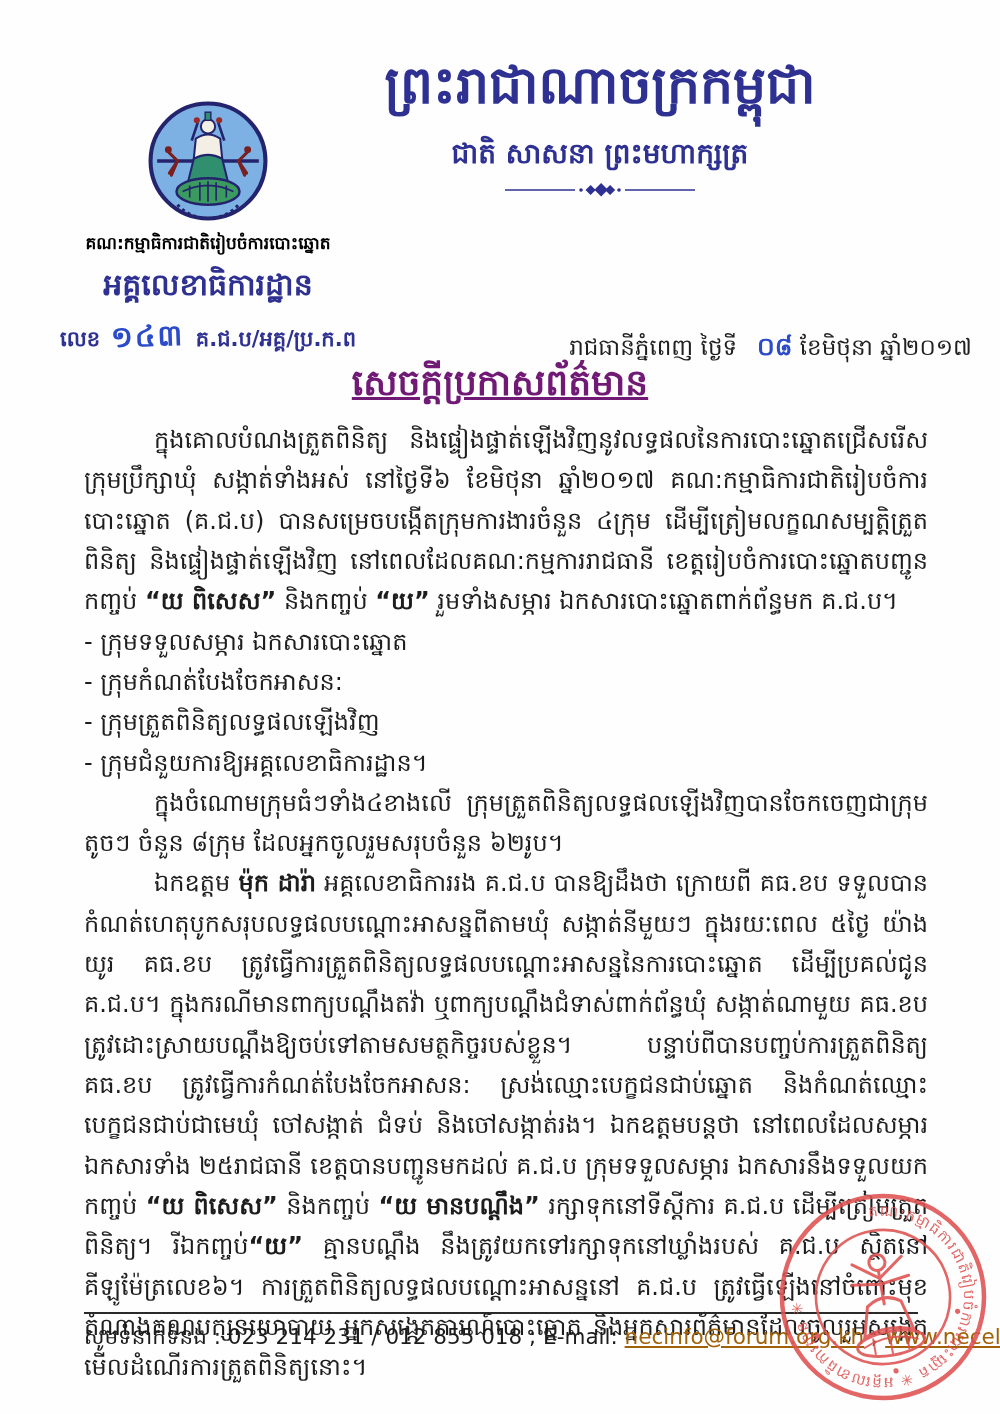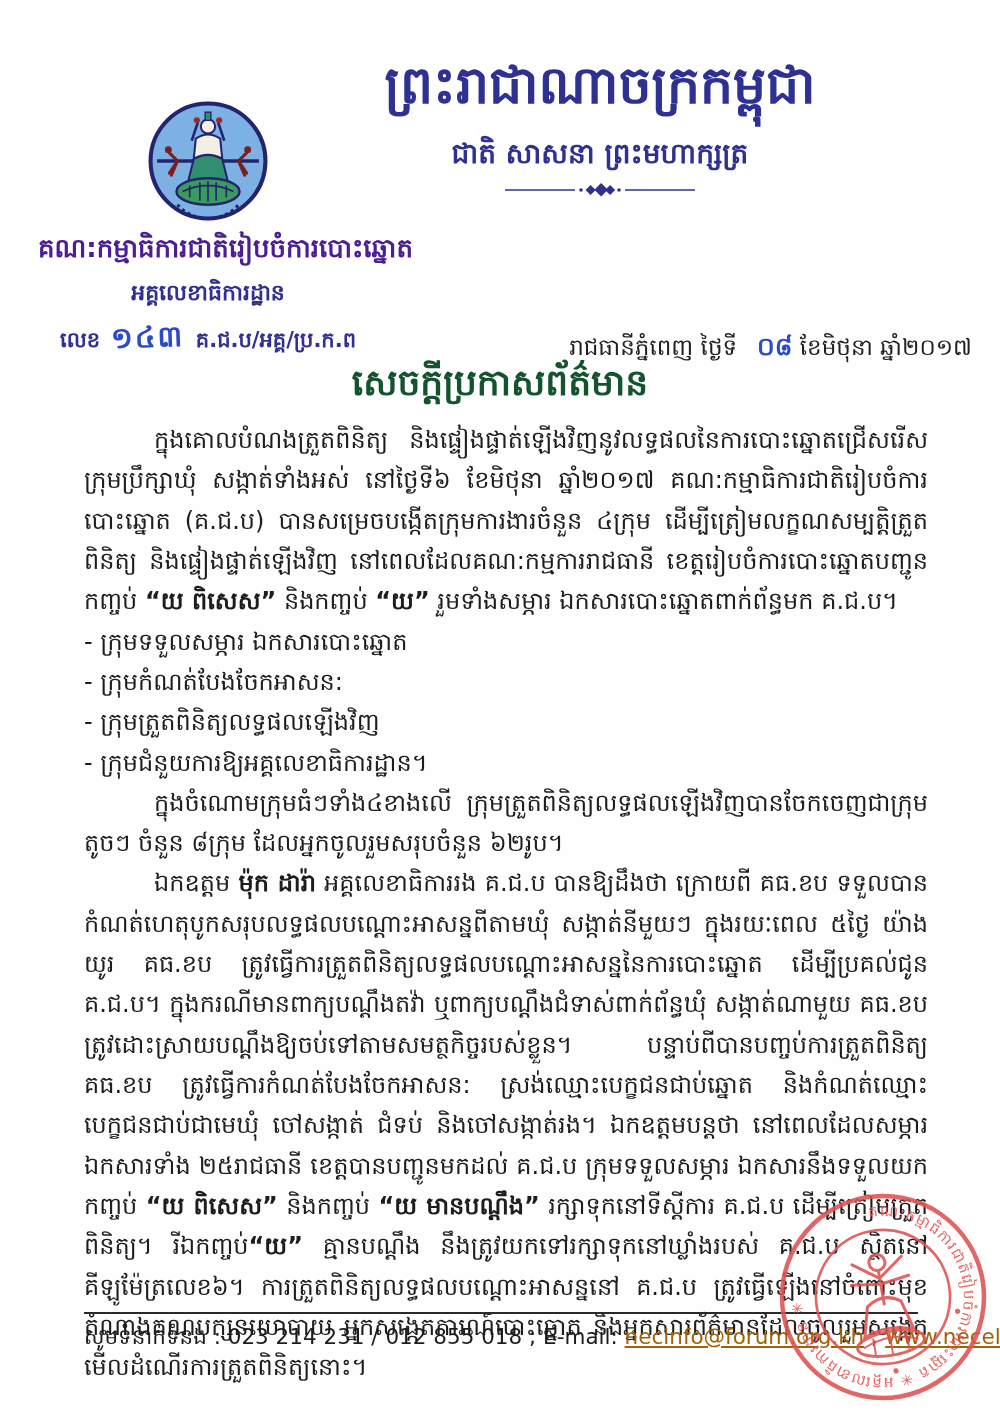--- a/index.html
+++ b/index.html
@@ -4,35 +4,35 @@
 <style>
   html,body{margin:0;padding:0;background:#e8e8e8;}
   .page{
     position:relative;width:1000px;height:1414px;margin:0 auto;
     background:#fefefe;overflow:hidden;
     font-family:"DejaVu Sans",sans-serif;color:#1d1d1d;
   }
   
   .letterhead{position:absolute;left:38px;top:100px;width:340px;text-align:center;}
   .emblem{display:block;margin:0 auto 10px auto;}
-  .org1{font-size:26px;font-weight:bold;color:#4c1d95;white-space:nowrap;}
-  .org2{font-size:22px;font-weight:bold;color:#2e3192;margin-top:9px;}
+  .org1{font-size:17px;font-weight:bold;color:#000000;white-space:nowrap;}
+  .org2{font-size:30px;font-weight:bold;color:#2e3192;margin-top:9px;}
   .refline{font-size:21px;font-weight:bold;color:#2e3192;margin-top:8px;}
   .ink{color:#2b4bc8;font-weight:600;}
   .ref-ink{font-size:29px;letter-spacing:2px;display:inline-block;transform:rotate(-2deg);padding:0 4px;}
   
   .header-centre{position:absolute;left:330px;top:56px;width:540px;text-align:center;color:#2e3192;}
   .kingdom{font-size:52px;font-weight:bold;line-height:1.15;}
   .motto{font-size:28px;font-weight:bold;margin-top:20px;}
   .divider{margin-top:6px;}
   
   .dateline{position:absolute;top:331px;right:28px;font-size:23px;color:#1f1f1f;white-space:nowrap;}
   .date-ink{font-size:25px;margin-left:20px;}
   .doc-title{position:absolute;top:360px;left:0;width:100%;text-align:center;
-    font-size:36px;font-weight:800;color:#14532d;}
+    font-size:36px;font-weight:800;color:#701a75;text-decoration:underline;}
   
   .body-text{position:absolute;left:84px;top:420px;width:844px;
     font-size:24px;line-height:1.68;text-align:justify;color:#1d1d1d;}
   .body-text p{margin:0;}
   .para{text-indent:70px;}
   .bullet{margin-left:64px;text-align:left;}
   .b{font-weight:bold;margin-top:16px;}
   
   .footer{position:absolute;left:84px;top:1312px;width:834px;
     border-top:2px solid #2a2a2a;padding-top:9px;font-size:21.5px;color:#1c1c1c;white-space:nowrap;}

